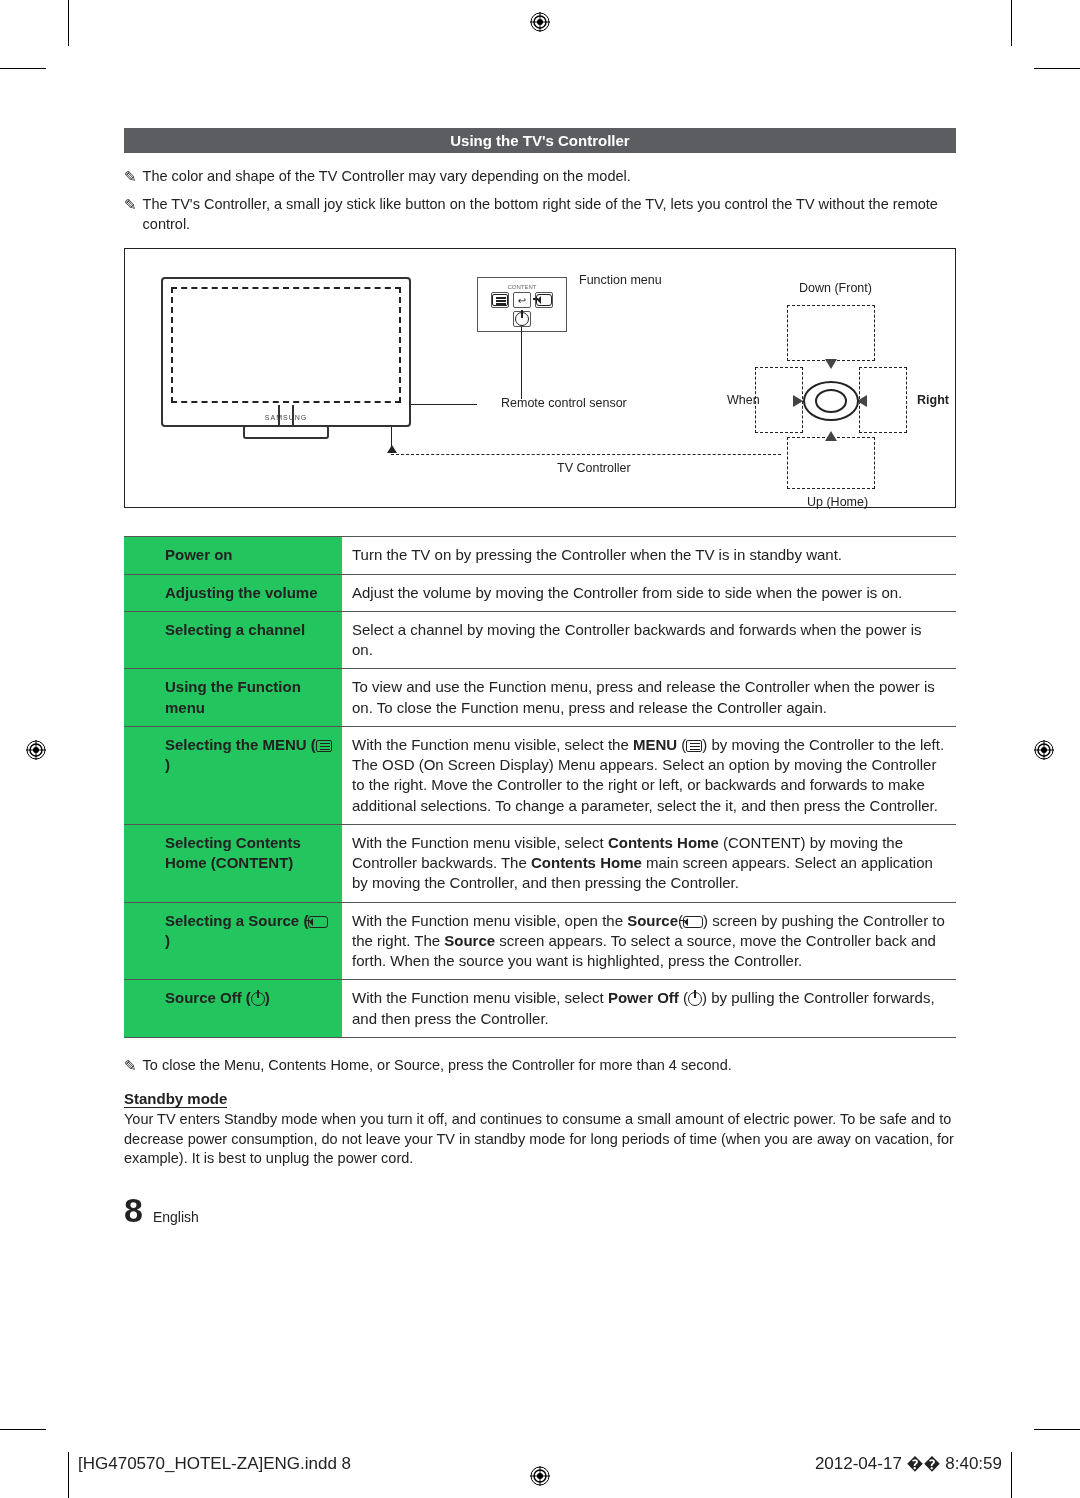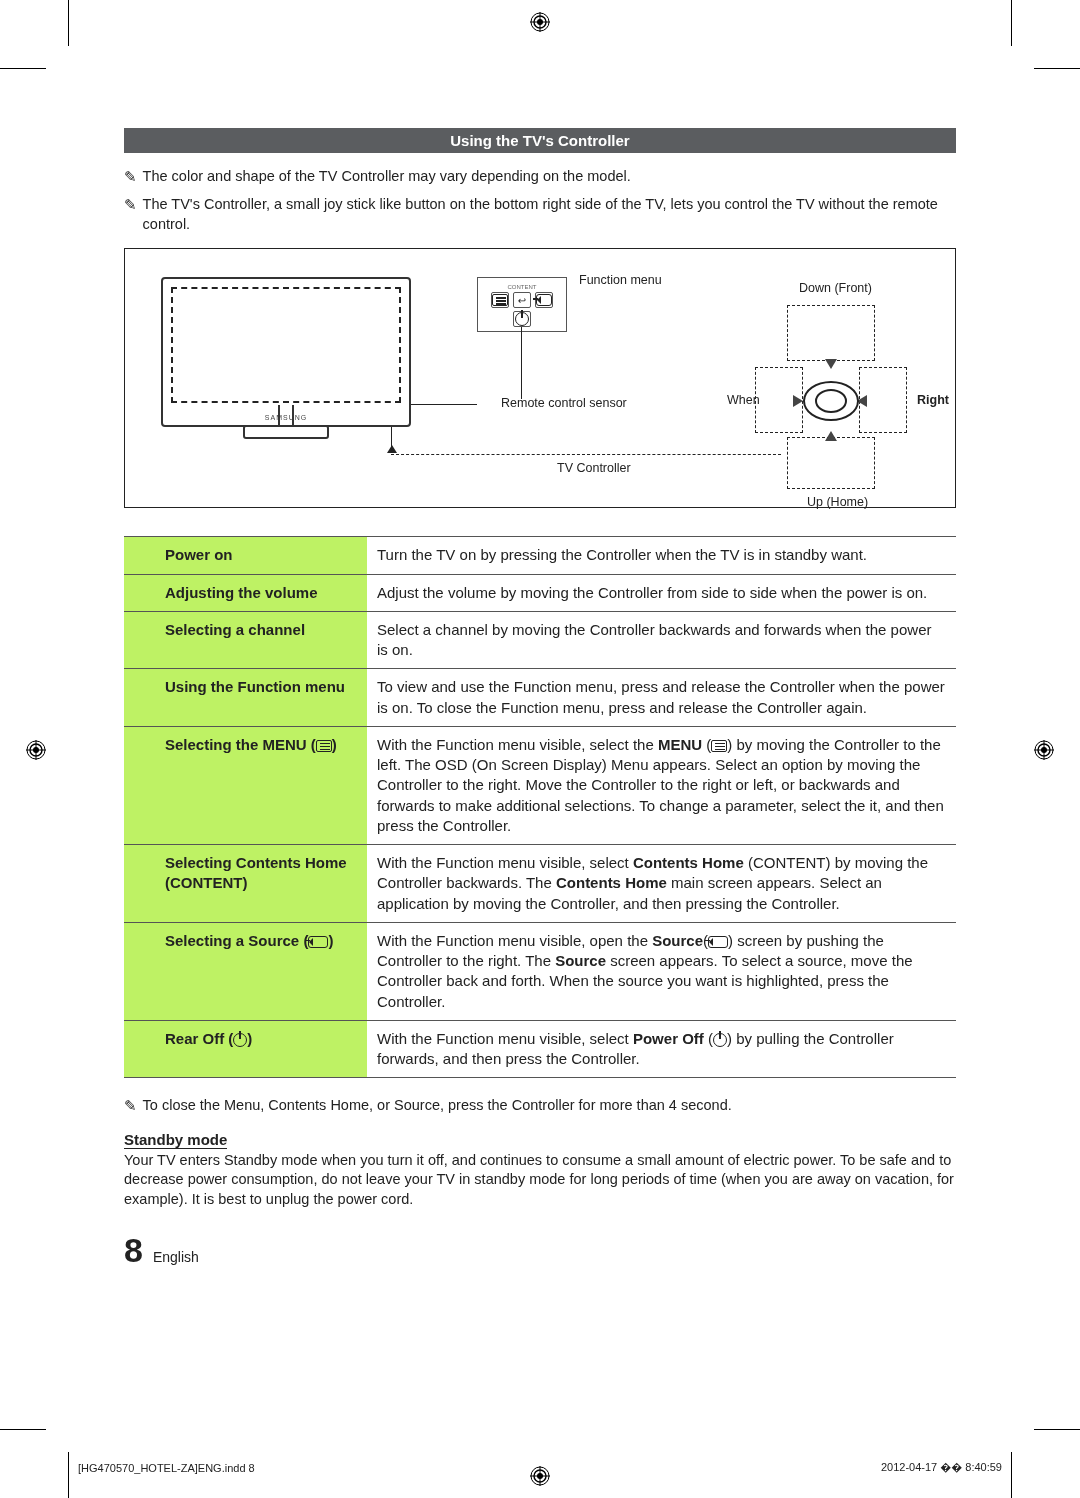--- a/index.html
+++ b/index.html
@@ -66,39 +66,39 @@
     position:absolute; left:64px; top:70px; width:32px; height:24px;
     border:2px solid #222; border-radius:50%; background:#fff;
   }
   .arrow { position:absolute; }
   .arrow-v { width:0; height:0; border-left:6px solid transparent; border-right:6px solid transparent; }
   .arrow-h { width:0; height:0; border-top:6px solid transparent; border-bottom:6px solid transparent; }
   
   table.fn-table { width: 100%; border-collapse: collapse; margin-bottom: 18px; }
   table.fn-table td { border-bottom: 1px solid #555; padding: 8px 10px; vertical-align: top; font-size: 15px; line-height: 1.35; }
   table.fn-table tr:first-child td { border-top: 1px solid #555; }
-  table.fn-table td:first-child { width: 243px; font-weight: bold; background:#bef264;padding-left:41px; }
+  table.fn-table td:first-child { width: 218px; font-weight: bold; background:#22c55e;padding-left:41px; }
   .power-glyph { display:inline-block; width:14px; height:14px; border:1.6px solid #222; border-radius:50%; position:relative; vertical-align:middle;}
   .power-glyph::after { content:""; position:absolute; left:5px; top:-3px; width:2px; height:8px; background:#222;}
   .menu-glyph { display:inline-block; border:1.5px solid #222; border-radius:2px; width:16px; height:12px; vertical-align:middle; position:relative;}
   .menu-glyph::before { content:""; position:absolute; left:3px; top:2px; width:10px; height:1.3px; background:#222; box-shadow: 0 3px 0 #222, 0 6px 0 #222;}
   .src-glyph { display:inline-block; border:1.5px solid #222; border-radius:3px; width:20px; height:12px; vertical-align:middle; position:relative;}
   .src-glyph::before { content:""; position:absolute; left:-4px; top:3px; width:5px; height:1.4px; background:#222;}
   .src-glyph::after { content:""; position:absolute; left:0; top:1px; width:0; height:0; border-top:4px solid transparent; border-bottom:4px solid transparent; border-left:4px solid #222; transform:scaleX(-1);}
   .bottom-note { font-size: 14.5px; line-height: 1.35; margin-bottom: 14px; display:flex; gap:6px;}
   .sub-head { font-weight: bold; font-size: 15px; border-bottom: 1px solid #222; display:inline-block; margin-bottom:2px;}
   .para { font-size: 14.5px; line-height: 1.35; }
   .page-num-row { display:flex; align-items:baseline; gap:10px; margin-top:22px;}
   .page-num { font-size: 34px; font-weight: bold; }
   .page-lang { font-size: 14px; }
   
   .reg { position:absolute; width:20px; height:20px; }
   .reg svg { width:20px; height:20px; }
   .crop { position:absolute; background:#000; }
-  .footer-meta { position:absolute; bottom:24px; font-size:11px; color:#222; }
+  .footer-meta { position:absolute; bottom:24px; font-size:17px; color:#222; }
 </style>
 </head>
 <body>
 
 <div class="crop" style="left:68px; top:0; width:1.2px; height:46px;"></div>
 <div class="crop" style="left:0; top:68px; width:46px; height:1.2px;"></div>
 <div class="crop" style="right:68px; top:0; width:1.2px; height:46px;"></div>
 <div class="crop" style="right:0; top:68px; width:46px; height:1.2px;"></div>
 <div class="crop" style="left:68px; bottom:0; width:1.2px; height:46px;"></div>
 <div class="crop" style="left:0; bottom:68px; width:46px; height:1.2px;"></div>
@@ -238,21 +238,21 @@
     </tr>
     <tr>
       <td><span>Selecting Contents Home (</span><span style="font-variant:small-caps;">CONTENT</span><span>)</span></td>
       <td><span>With the Function menu visible, select </span><b>Contents Home</b><span> (</span><span style="font-variant:small-caps;">CONTENT</span><span>) by moving the Controller backwards. The </span><b>Contents Home</b><span> main screen appears. Select an application by moving the Controller, and then pressing the Controller.</span></td>
     </tr>
     <tr>
       <td><span>Selecting a Source (</span><span class="src-glyph"></span><span>)</span></td>
       <td><span>With the Function menu visible, open the </span><b>Source</b><span>(</span><span class="src-glyph"></span><span>) screen by pushing the Controller to the right. The </span><b>Source</b><span> screen appears. To select a source, move the Controller back and forth. When the source you want is highlighted, press the Controller.</span></td>
     </tr>
     <tr>
-      <td><span>Rear Off (</span><span class="power-glyph"></span><span>)</span></td>
+      <td><span>Source Off (</span><span class="power-glyph"></span><span>)</span></td>
       <td><span>With the Function menu visible, select </span><b>Power Off</b><span> (</span><span class="power-glyph"></span><span>) by pulling the Controller forwards, and then press the Controller.</span></td>
     </tr>
   </tbody>
     </table>
 
   <div class="bottom-note">
     <span class="note-icon">✎</span>
     <span>To close the Menu, Contents Home, or Source, press the Controller for more than 4 second.</span>
   </div>
 

